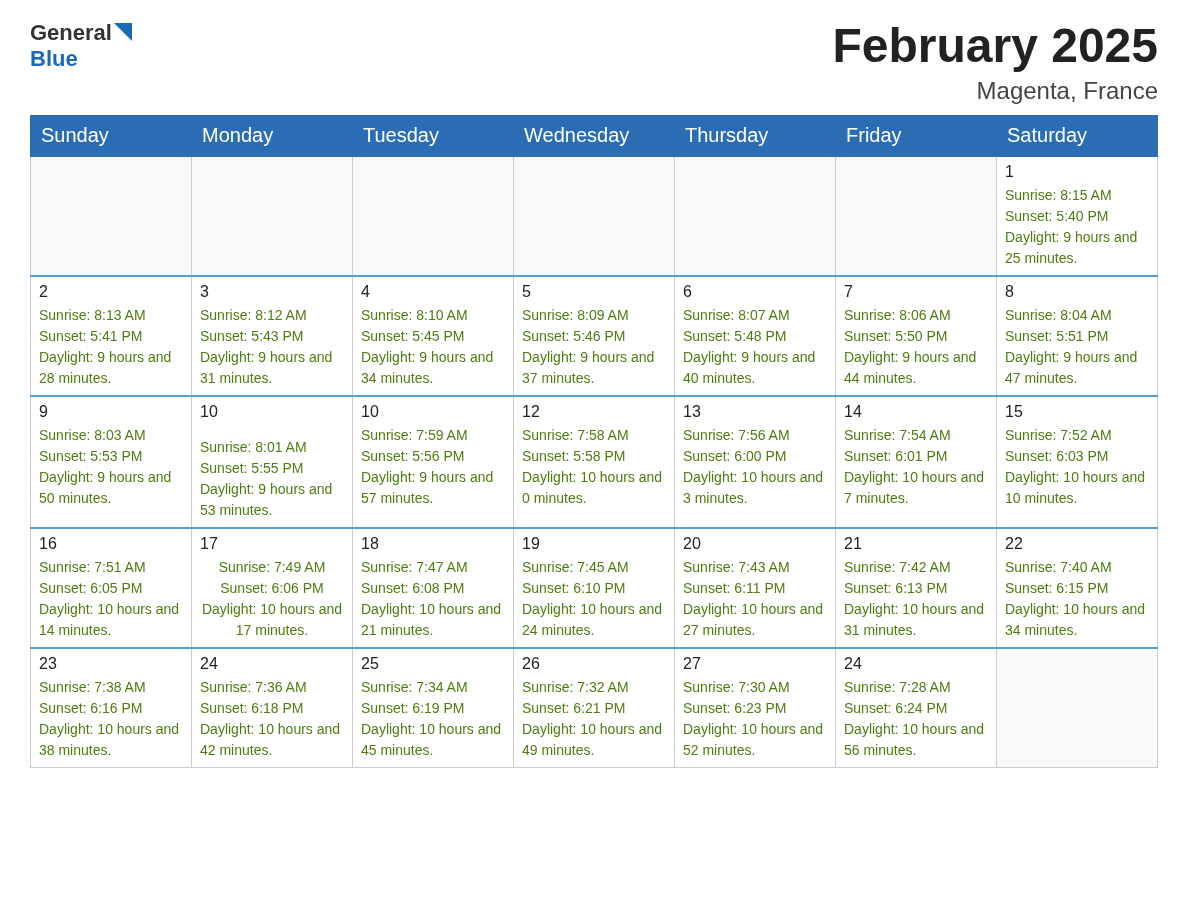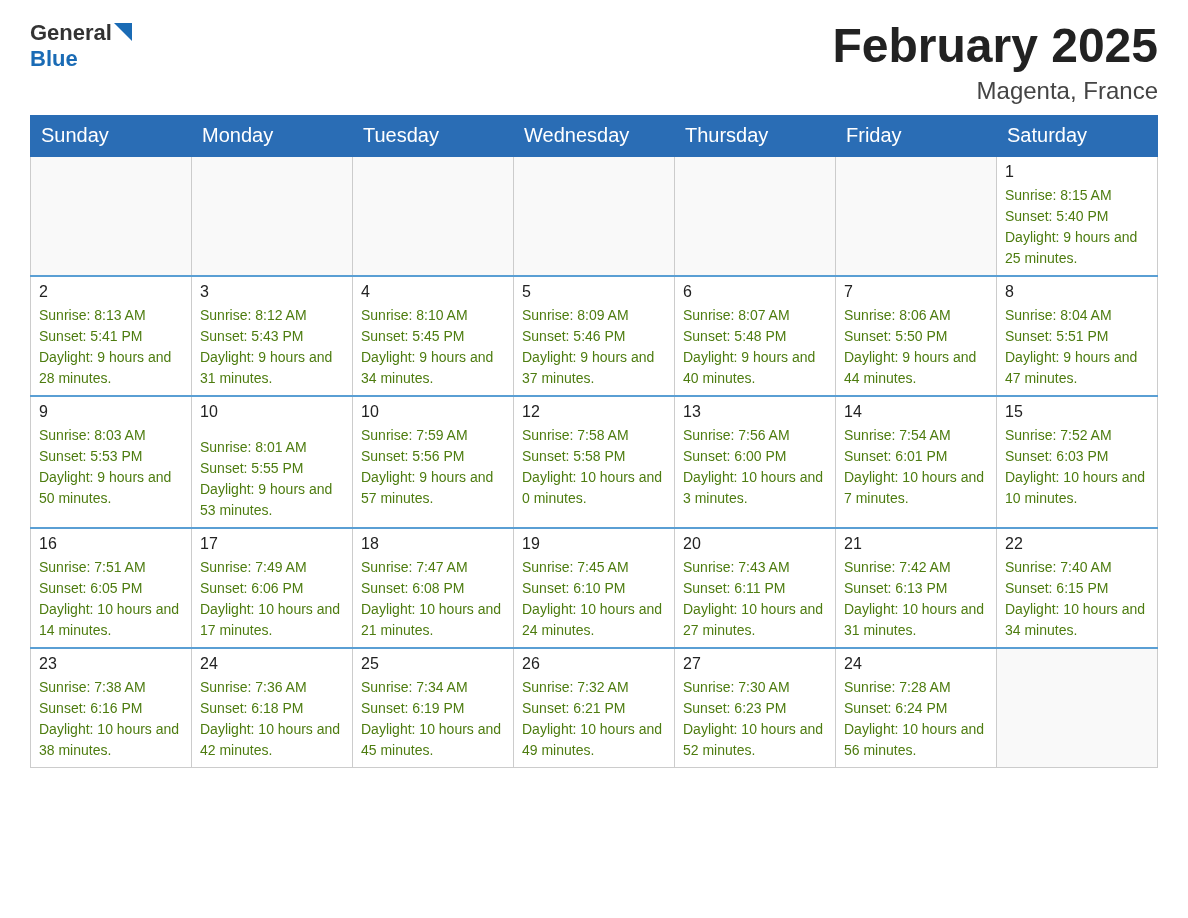--- a/index.html
+++ b/index.html
@@ -234,21 +234,21 @@
       </tr>
       <tr>
         <td>
           <span class="day-number">16</span>
           <div class="day-info" style="white-space: pre-line;">Sunrise: 7:51 AM
 Sunset: 6:05 PM
 Daylight: 10 hours and 14 minutes.</div>
         </td>
         <td>
           <span class="day-number">17</span>
-          <div class="day-info" style="white-space: pre-line;">Sunrise: 7:49 AM
+          <div class="day-info" style="white-space: pre-line; text-align: center;">Sunrise: 7:49 AM
 Sunset: 6:06 PM
 Daylight: 10 hours and 17 minutes.</div>
         </td>
         <td>
           <span class="day-number">18</span>
           <div class="day-info" style="white-space: pre-line;">Sunrise: 7:47 AM
 Sunset: 6:08 PM
 Daylight: 10 hours and 21 minutes.</div>
         </td>
         <td>

